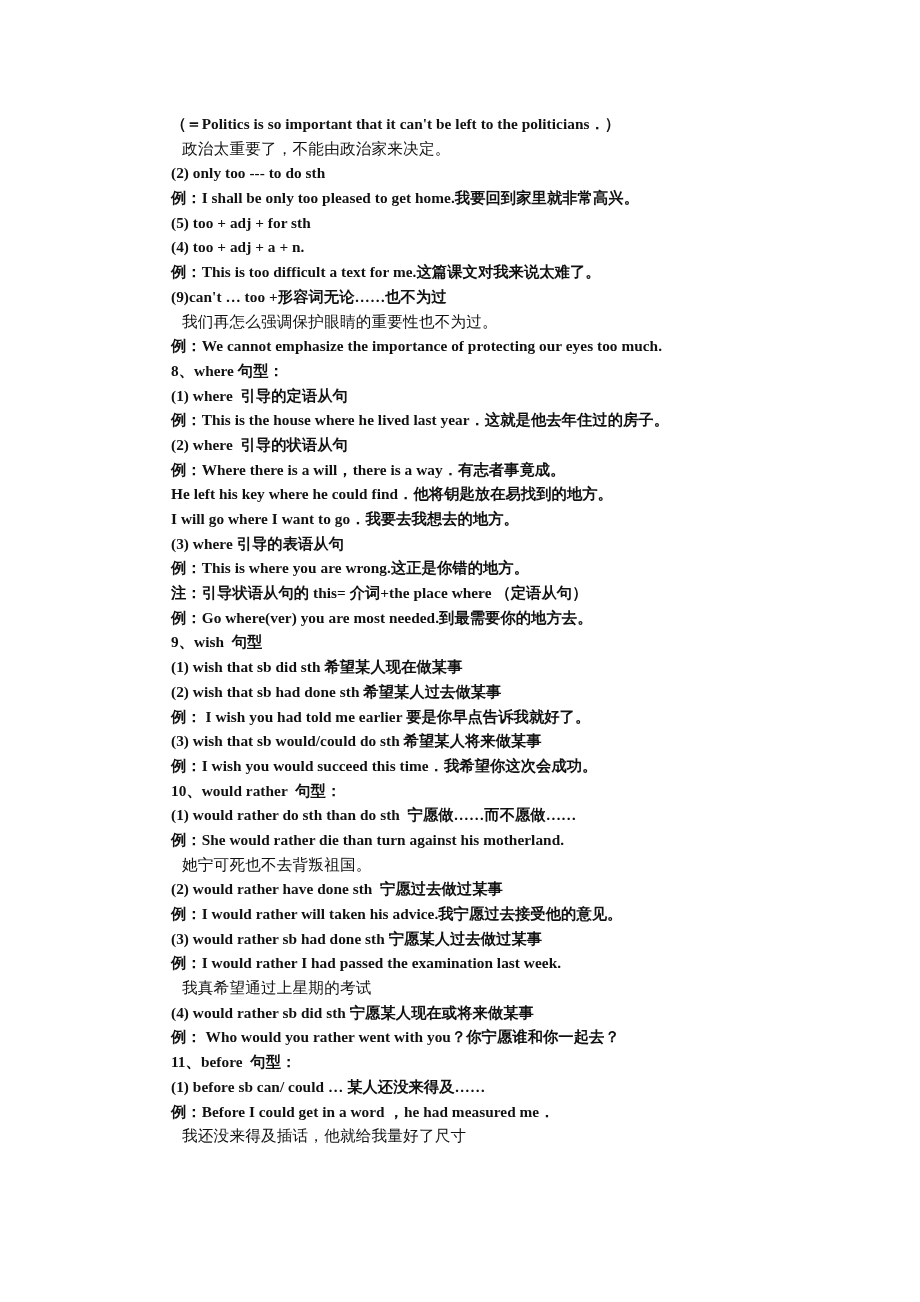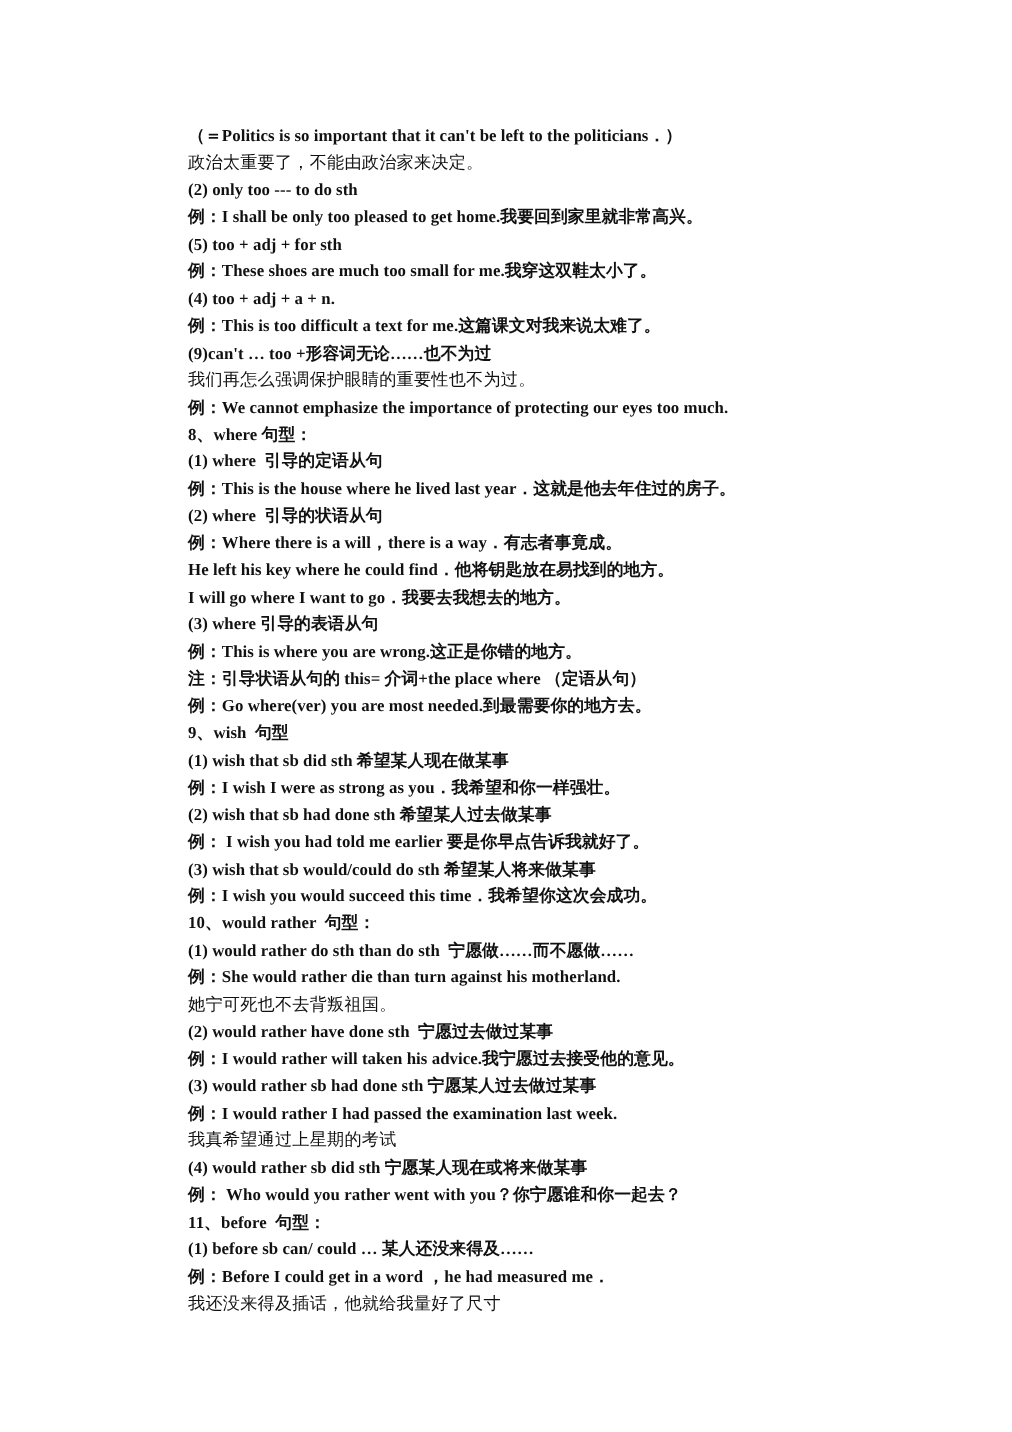--- a/index.html
+++ b/index.html
@@ -43,52 +43,51 @@
     white-space: pre;
     letter-spacing: 0.05px;
     color: #111111;
   }
 
   
   .line.zh {
     font-weight: normal;
     font-size: 15.6px;
     letter-spacing: 0.2px;
+    margin-left: 11px;
   }
 </style>
 </head>
 <body>
 
 <div id="page">
   <div id="doc-body">
       <div class="line">（＝Politics is so important that it can't be left to the politicians．）</div>
       <div class="line zh">政治太重要了，不能由政治家来决定。</div>
       <div class="line">(2) only too --- to do sth</div>
       <div class="line">例：I shall be only too pleased to get home.我要回到家里就非常高兴。</div>
       <div class="line">(5) too + adj + for sth</div>
-      <div class="line">例：These shoes are much too small for me.我穿这双鞋太小了。</div>
       <div class="line">(4) too + adj + a + n.</div>
       <div class="line">例：This is too difficult a text for me.这篇课文对我来说太难了。</div>
       <div class="line">(9)can't … too +形容词无论……也不为过</div>
       <div class="line zh">我们再怎么强调保护眼睛的重要性也不为过。</div>
       <div class="line">例：We cannot emphasize the importance of protecting our eyes too much.</div>
       <div class="line">8、where 句型：</div>
       <div class="line">(1) where  引导的定语从句</div>
       <div class="line">例：This is the house where he lived last year．这就是他去年住过的房子。</div>
       <div class="line">(2) where  引导的状语从句</div>
       <div class="line">例：Where there is a will，there is a way．有志者事竟成。</div>
       <div class="line">He left his key where he could find．他将钥匙放在易找到的地方。</div>
       <div class="line">I will go where I want to go．我要去我想去的地方。</div>
       <div class="line">(3) where 引导的表语从句</div>
       <div class="line">例：This is where you are wrong.这正是你错的地方。</div>
       <div class="line">注：引导状语从句的 this= 介词+the place where （定语从句）</div>
       <div class="line">例：Go where(ver) you are most needed.到最需要你的地方去。</div>
       <div class="line">9、wish  句型</div>
       <div class="line">(1) wish that sb did sth 希望某人现在做某事</div>
-      <div class="line">例：I wish I were as strong as you．我希望和你一样强壮。</div>
       <div class="line">(2) wish that sb had done sth 希望某人过去做某事</div>
       <div class="line">例： I wish you had told me earlier 要是你早点告诉我就好了。</div>
       <div class="line">(3) wish that sb would/could do sth 希望某人将来做某事</div>
       <div class="line">例：I wish you would succeed this time．我希望你这次会成功。</div>
       <div class="line">10、would rather  句型：</div>
       <div class="line">(1) would rather do sth than do sth  宁愿做……而不愿做……</div>
       <div class="line">例：She would rather die than turn against his motherland.</div>
       <div class="line zh">她宁可死也不去背叛祖国。</div>
       <div class="line">(2) would rather have done sth  宁愿过去做过某事</div>
       <div class="line">例：I would rather will taken his advice.我宁愿过去接受他的意见。</div>

